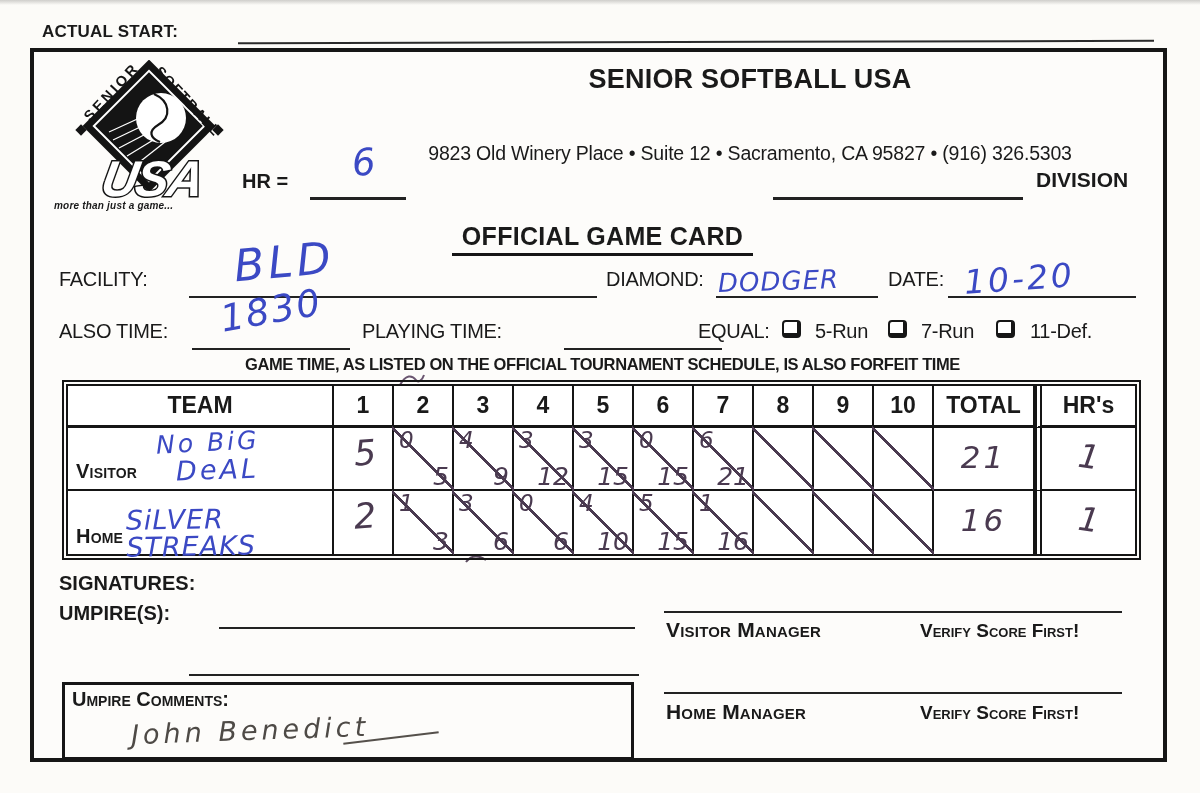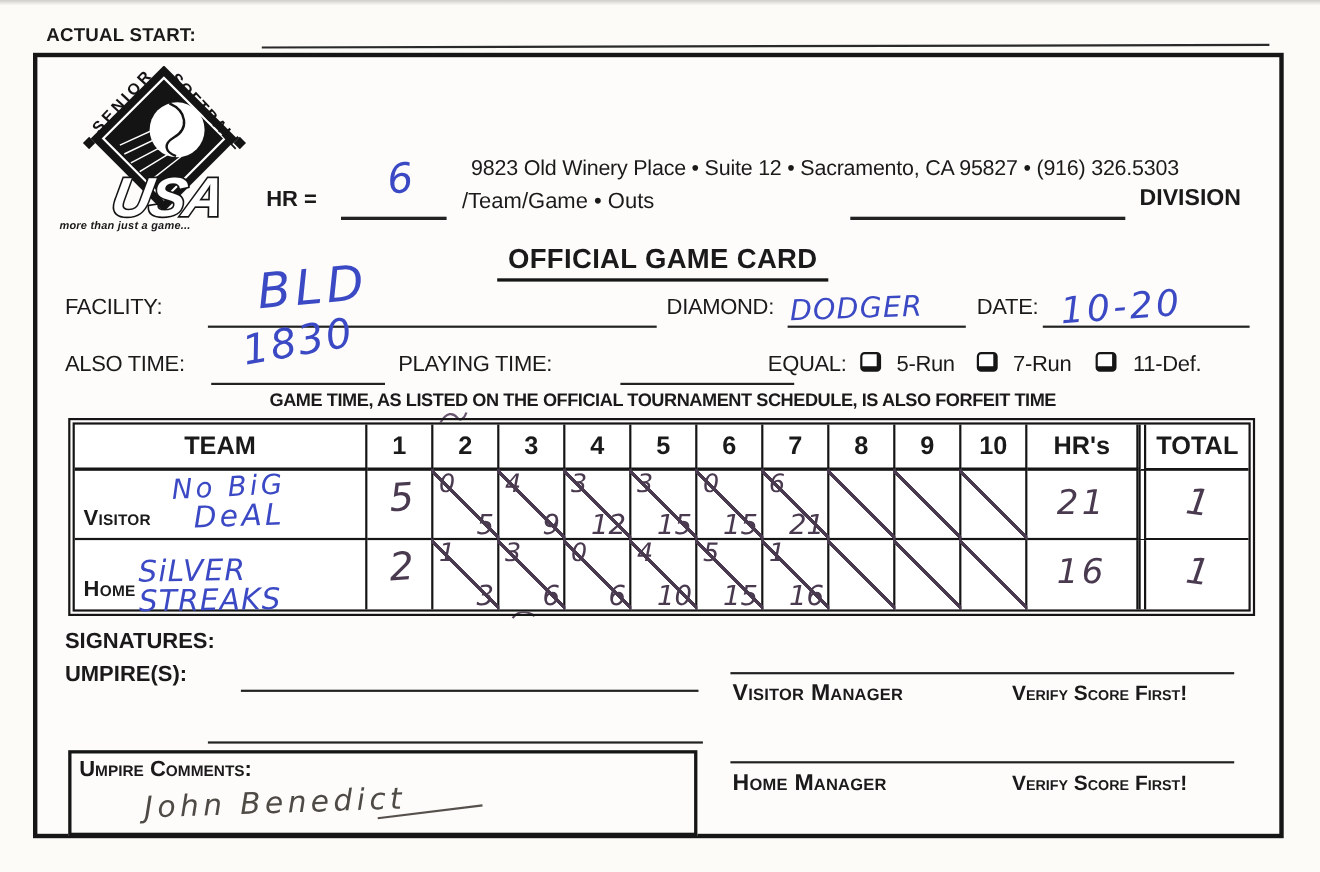--- a/index.html
+++ b/index.html
@@ -134,26 +134,26 @@
       <rect x="-4" y="-4" width="8" height="8" fill="#141414" transform="translate(27,70) rotate(45)"></rect>
       <rect x="-4" y="-4" width="8" height="8" fill="#141414" transform="translate(164,70) rotate(45)"></rect>
       <text transform="translate(36,62) rotate(-47)" font-size="14.5" font-weight="bold" letter-spacing="3" fill="#141414">SENIOR</text>
       <text transform="translate(100,12) rotate(47)" font-size="14.5" font-weight="bold" letter-spacing="1.5" fill="#141414">SOFTBALL</text>
       <g transform="translate(95,136) skewX(-10)">
         <text y="0" text-anchor="middle" font-size="50" font-weight="bold" font-style="italic" fill="#ffffff" stroke="#141414" stroke-width="3" paint-order="stroke" letter-spacing="-2">USA</text>
       </g>
     </svg>
     <div class="tagline">more than just a game...</div>
 
+    <div class="org-name">SENIOR SOFTBALL USA</div>
     <div class="org-address">9823 Old Winery Place • Suite 12 • Sacramento, CA 95827 • (916) 326.5303</div>
 
     <div class="hr-label">HR =</div>
     <div class="hr-line"></div>
     <div class="hw hw-hr ink-blue">6</div>
-    <div class="hr-suffix">/Team/Game • Outs</div>
     <div class="division-line"></div>
     <div class="division-label">DIVISION</div>
 
     <div class="card-title-wrap">
       <span class="card-title">OFFICIAL GAME CARD</span>
     </div>
 
     <div class="lbl facility-label">FACILITY:</div>
     <div class="wline facility-line"></div>
     <div class="hw hw-facility ink-blue">BLD</div>
@@ -191,22 +191,22 @@
       <div class="st-cell th">1</div>
       <div class="st-cell th">2</div>
       <div class="st-cell th">3</div>
       <div class="st-cell th">4</div>
       <div class="st-cell th">5</div>
       <div class="st-cell th">6</div>
       <div class="st-cell th">7</div>
       <div class="st-cell th">8</div>
       <div class="st-cell th">9</div>
       <div class="st-cell th">10</div>
+      <div class="st-cell th">TOTAL</div>
       <div class="st-cell th">HR's</div>
-      <div class="st-cell th">TOTAL</div>
 
       <div class="st-cell">
         <span class="role">Visitor</span>
         <span class="hw team-v1 ink-blue">No BiG</span>
         <span class="hw team-v2 ink-blue">DeAL</span>
       </div>
       <div class="st-cell inn first">
           <span class="hw runs ink-plum">5</span>
           <span class="hw cum ink-plum"></span>
         </div>

